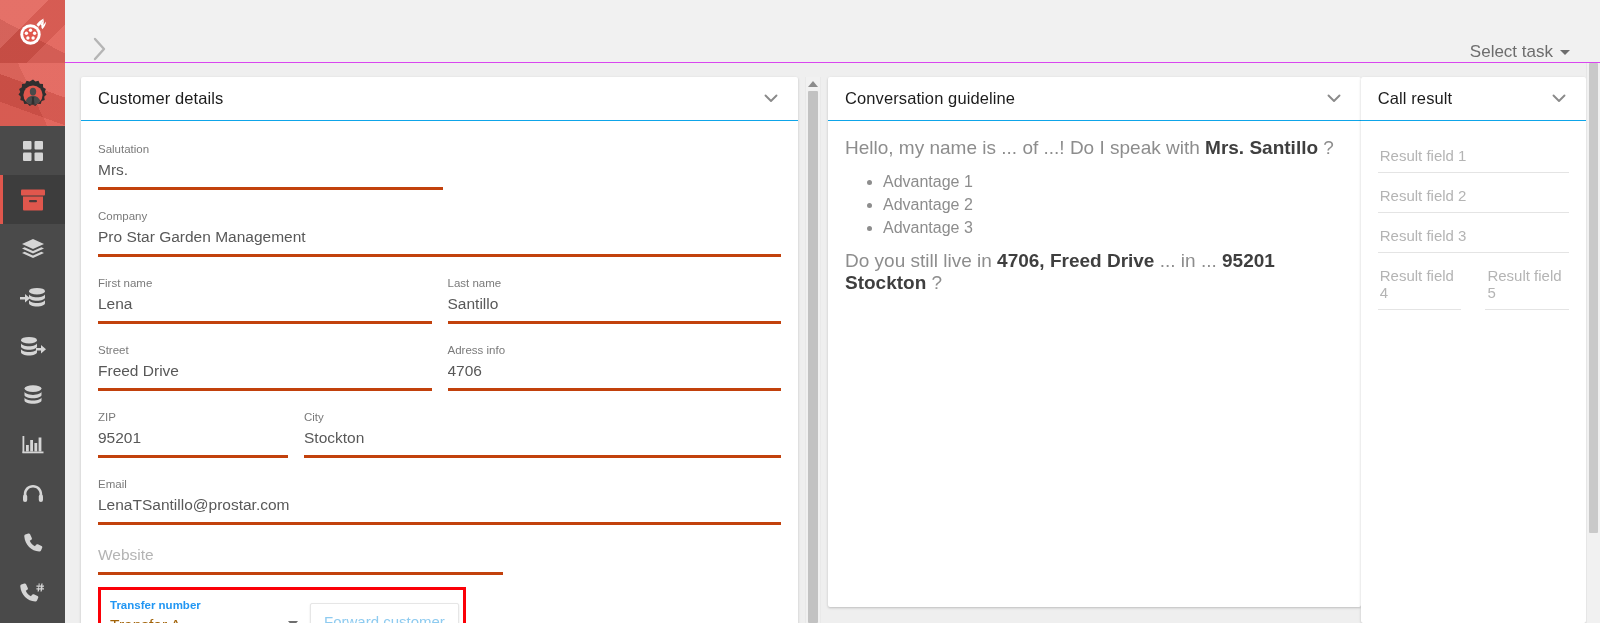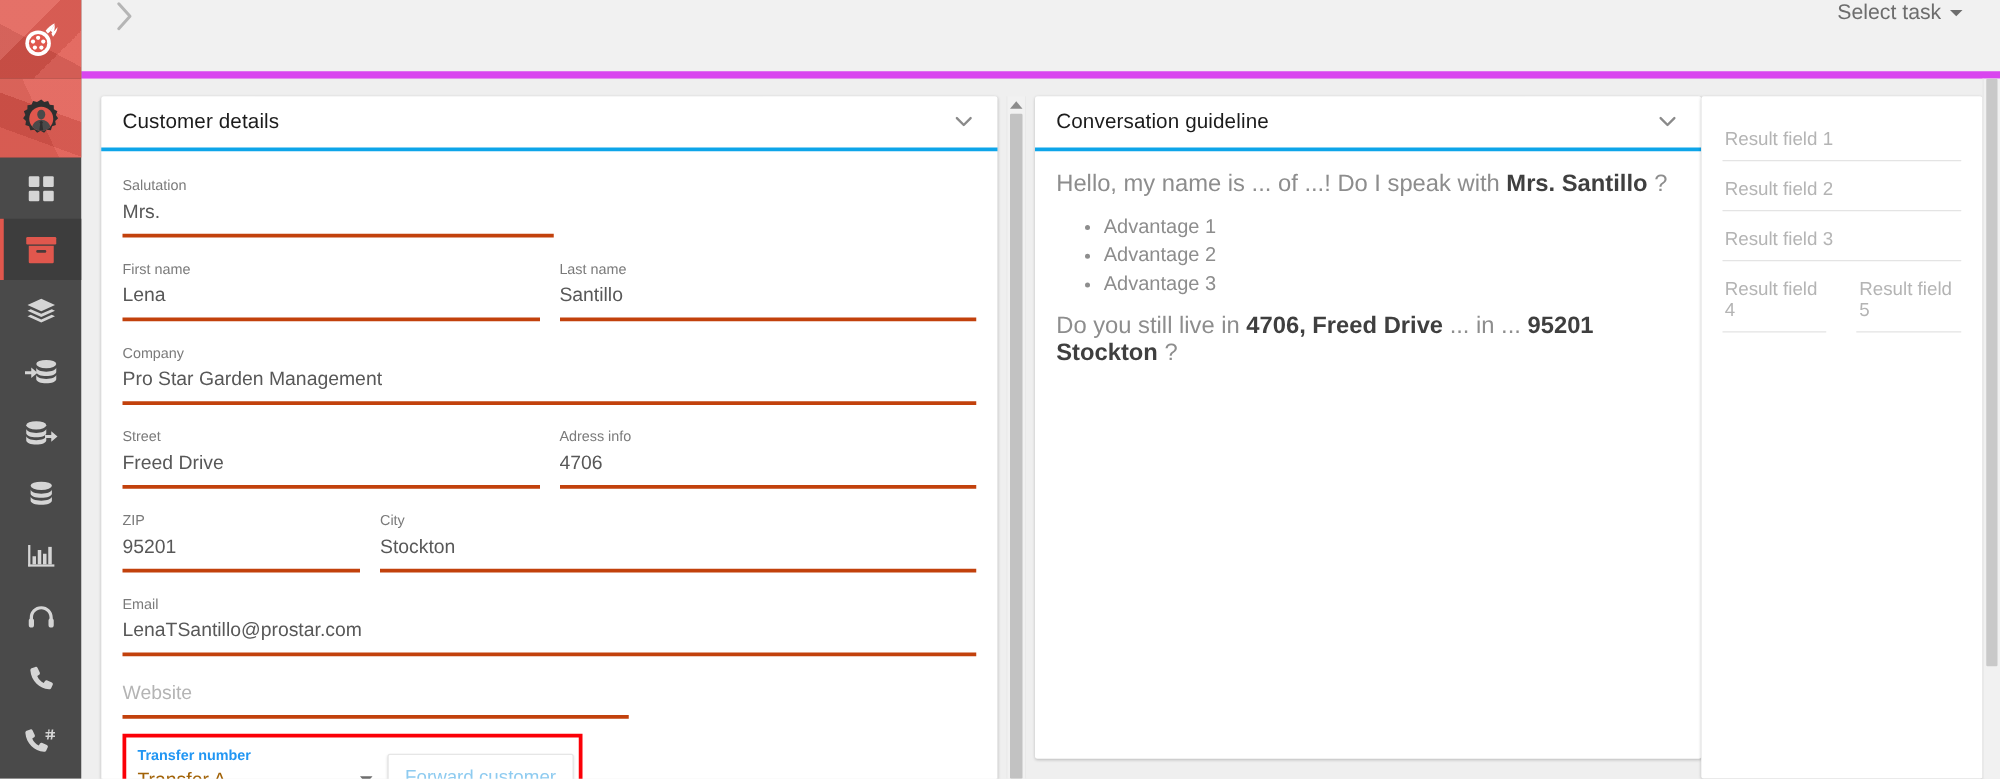--- a/index.html
+++ b/index.html
@@ -59,22 +59,22 @@
   }
   .nav-item svg { display: block; }
 
   
   #main { flex: 1; height: 623px; display: flex; flex-direction: column; min-width: 0; }
 
   
   #topbar {
     height: 63px; flex: 0 0 63px;
     background: #f1f1f1;
-    border-bottom: 6px solid #d946ef;
-    display: flex; align-items: flex-start;
+    border-bottom: 1px solid #d946ef;
+    display: flex; align-items: flex-end;
     padding: 0 22px 0 26px;
     position: relative;
   }
   #topbar .expand-chevron { cursor: pointer; display: flex; align-items: center; }
   #topbar .spacer { flex: 1; }
   .select-task {
     font-size: 17px; color: #6d6d6d; cursor: pointer;
     display: flex; align-items: center; gap: 7px;
     padding-right: 8px;
   }
@@ -130,21 +130,21 @@
   
   .card {
     background: #ffffff;
     border-radius: 2px;
     box-shadow: 0 1px 3px rgba(0,0,0,.14), 0 1px 2px rgba(0,0,0,.08);
   }
   .card-head {
     height: 44px;
     display: flex; align-items: center;
     padding: 0 16px 0 17px;
-    border-bottom: 3px solid #0ea5e9;
+    border-bottom: 1px solid #0ea5e9;
   }
   .card-title { font-size: 16.5px; color: #1c1c1c; font-weight: 400; letter-spacing: .1px; }
   .card-head .spacer { flex: 1; }
   .chev-collapse { cursor: pointer; display: flex; align-items: center; padding: 4px; }
   .card-body { padding: 10px 17px 16px 17px; }
 
   
   .field-row { display: flex; gap: 16px; }
   .field {
     position: relative;
@@ -386,34 +386,34 @@
           <div class="card-body">
 
             <div class="field-row">
               <div class="field w-salutation">
                 <div class="field-label">Salutation</div>
                 <div class="field-value">Mrs.</div>
               </div>
             </div>
 
             <div class="field-row">
+              <div class="field w-full">
+                <div class="field-label">Company</div>
+                <div class="field-value">Pro Star Garden Management</div>
+              </div>
+            </div>
+
+            <div class="field-row">
               <div class="field w-half">
                 <div class="field-label">First name</div>
                 <div class="field-value">Lena</div>
               </div>
               <div class="field w-half">
                 <div class="field-label">Last name</div>
                 <div class="field-value">Santillo</div>
-              </div>
-            </div>
-
-            <div class="field-row">
-              <div class="field w-full">
-                <div class="field-label">Company</div>
-                <div class="field-value">Pro Star Garden Management</div>
               </div>
             </div>
 
             <div class="field-row">
               <div class="field w-half">
                 <div class="field-label">Street</div>
                 <div class="field-value">Freed Drive</div>
               </div>
               <div class="field w-half">
                 <div class="field-label">Adress info</div>
@@ -484,20 +484,29 @@
             <ul class="guideline-list">
               <li>Advantage 1</li>
               <li>Advantage 2</li>
               <li>Advantage 3</li>
             </ul>
             <p class="guideline-p"><span>Do you still live in </span><b>4706, Freed Drive</b><span> ... in ... </span><b>95201 Stockton</b><span> ?</span></p>
           </div>
         </div>
 
         <div class="card">
+          <div class="card-head">
+            <span class="card-title">Call result</span>
+            <span class="spacer"></span>
+            <span class="chev-collapse">
+              <svg width="14" height="9" viewBox="0 0 14 9">
+                <path d="M1.5 1.5L7 7l5.5-5.5" fill="none" stroke="#8a8a8a" stroke-width="1.9" stroke-linecap="round" stroke-linejoin="round"></path>
+              </svg>
+            </span>
+          </div>
           <div class="result-body">
             <div class="result-field">Result field 1</div>
             <div class="result-field">Result field 2</div>
             <div class="result-field">Result field 3</div>
             <div class="result-row">
               <div class="result-field">Result field 4</div>
               <div class="result-field">Result field 5</div>
             </div>
           </div>
         </div>

